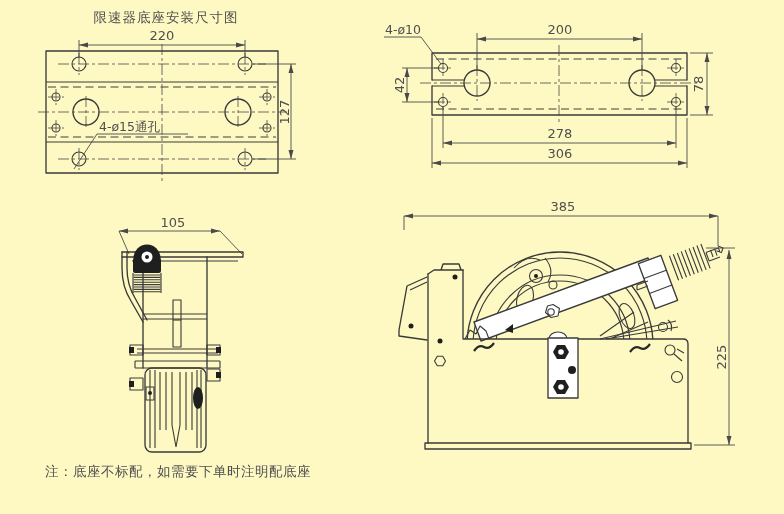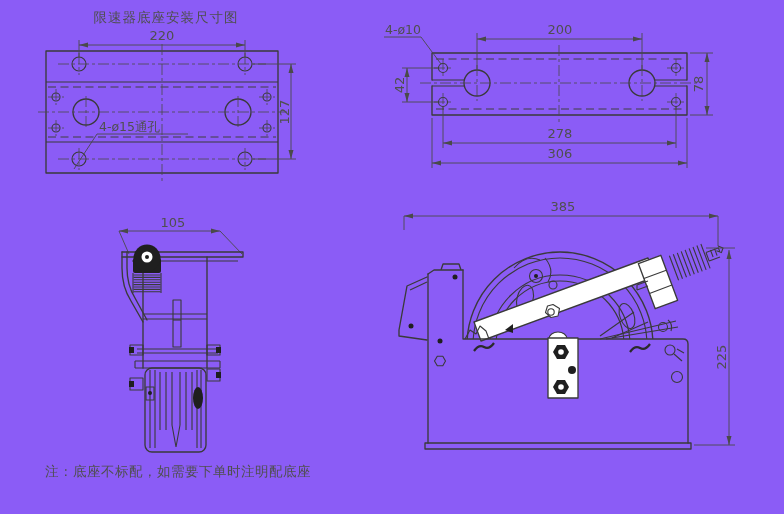--- a/index.html
+++ b/index.html
@@ -1,17 +1,17 @@
 <!DOCTYPE html>
 <html><head>
 <meta charset="utf-8">
 <style>
   html,body { margin:0; padding:0; background:#ffffff; }
   .canvas {
-    position:relative; width:784px; height:514px; background:#8b5cf6;
+    position:relative; width:784px; height:514px; background:#fef9c3;
     font-family:"DejaVu Sans","Liberation Sans",sans-serif; overflow:hidden;
   }
   svg { display:block; }
   svg text { fill:#4f4f4f; font-size:13px; font-family:"DejaVu Sans","Liberation Sans",sans-serif; }
   .ttl { font-size:13.5px; letter-spacing:1px; }
   .note { font-size:13.5px; letter-spacing:0.5px; }
   .sm  { font-size:12.5px; }
   .ol  { stroke:#3a3a3a; stroke-width:1.35; fill:none; stroke-linejoin:round; stroke-linecap:round; }
   .ol2 { stroke:#3a3a3a; stroke-width:1.1;  fill:none; stroke-linejoin:round; }
   .hid { stroke:#3f3f3f; stroke-width:1; fill:none; stroke-dasharray:8 4.5; }

